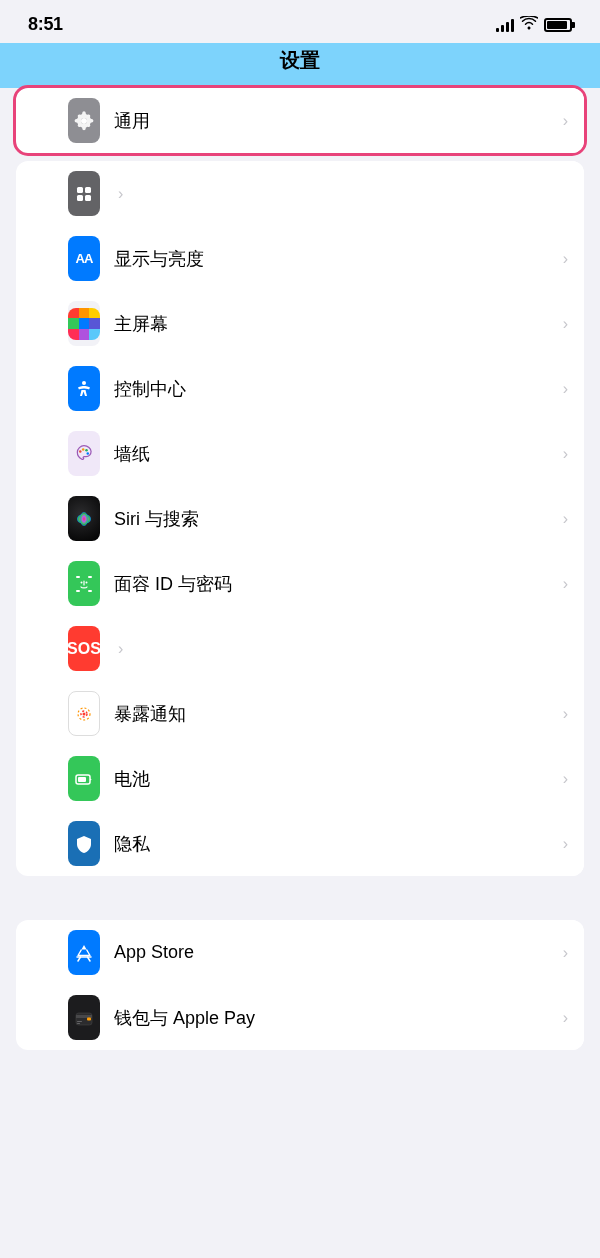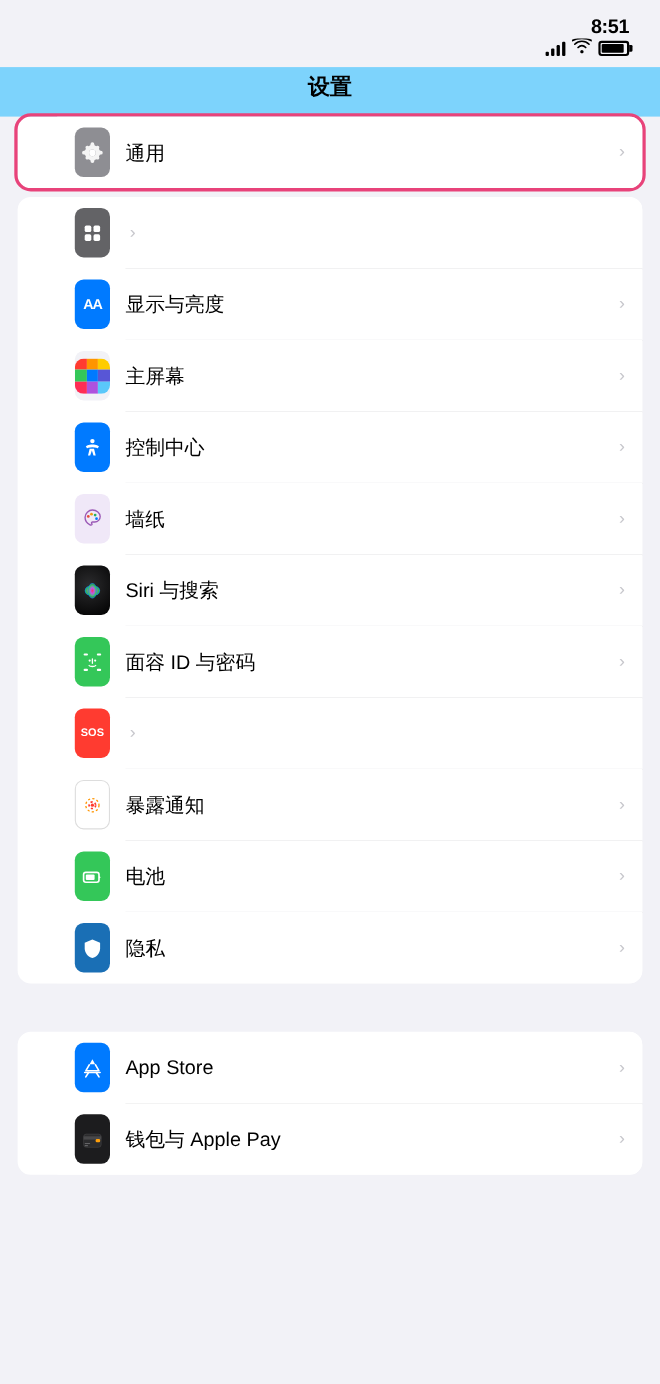--- a/index.html
+++ b/index.html
@@ -10,24 +10,23 @@
       background: #f2f2f7;
       font-family: -apple-system, "PingFang SC", "Helvetica Neue", sans-serif;
       color: #000;
       overflow-x: hidden;
     }
 
     
     .status-bar {
       display: flex;
       justify-content: space-between;
-      align-items: flex-end;
+      align-items: center;
       padding: 14px 28px 8px;
       background: #f2f2f7;
-      flex-direction: column;
     }
     .status-time {
       font-size: 18px;
       font-weight: 600;
       letter-spacing: -0.3px;
     }
     .status-icons {
       display: flex;
       align-items: center;
       gap: 6px;
@@ -288,21 +287,21 @@
         <path d="M7 13c.8 1.2 5.2 1.2 6 0" stroke="white" stroke-width="1.2" stroke-linecap="round" fill="none"></path>
         <line x1="10" y1="7" x2="10" y2="11" stroke="white" stroke-width="1.2" stroke-linecap="round"></line>
       </svg>
     </div>
     <span class="row-label">面容 ID 与密码</span>
     <span class="row-chevron">›</span>
   </div>
 
   <div class="settings-row">
     <div class="row-icon" style="background:#ff3b30;">
-      <span style="font-size:10px;font-weight:800;color:white;letter-spacing:0px;">SOS</span>
+      <span style="font-size:16px;font-weight:800;color:white;letter-spacing:0px;">SOS</span>
     </div>
     <span class="row-chevron">›</span>
   </div>
 
   <div class="settings-row">
     <div class="row-icon" style="background:#fff; border:1px solid #ddd;">
       <svg width="20" height="20" viewBox="0 0 20 20">
         <circle cx="10" cy="10" r="3" fill="none" stroke="#ff3b30" stroke-width="1.5" stroke-dasharray="2 2"></circle>
         <circle cx="10" cy="10" r="6" fill="none" stroke="#ff9500" stroke-width="1.2" stroke-dasharray="2 2"></circle>
         <circle cx="10" cy="10" r="1.5" fill="#ff3b30"></circle>

